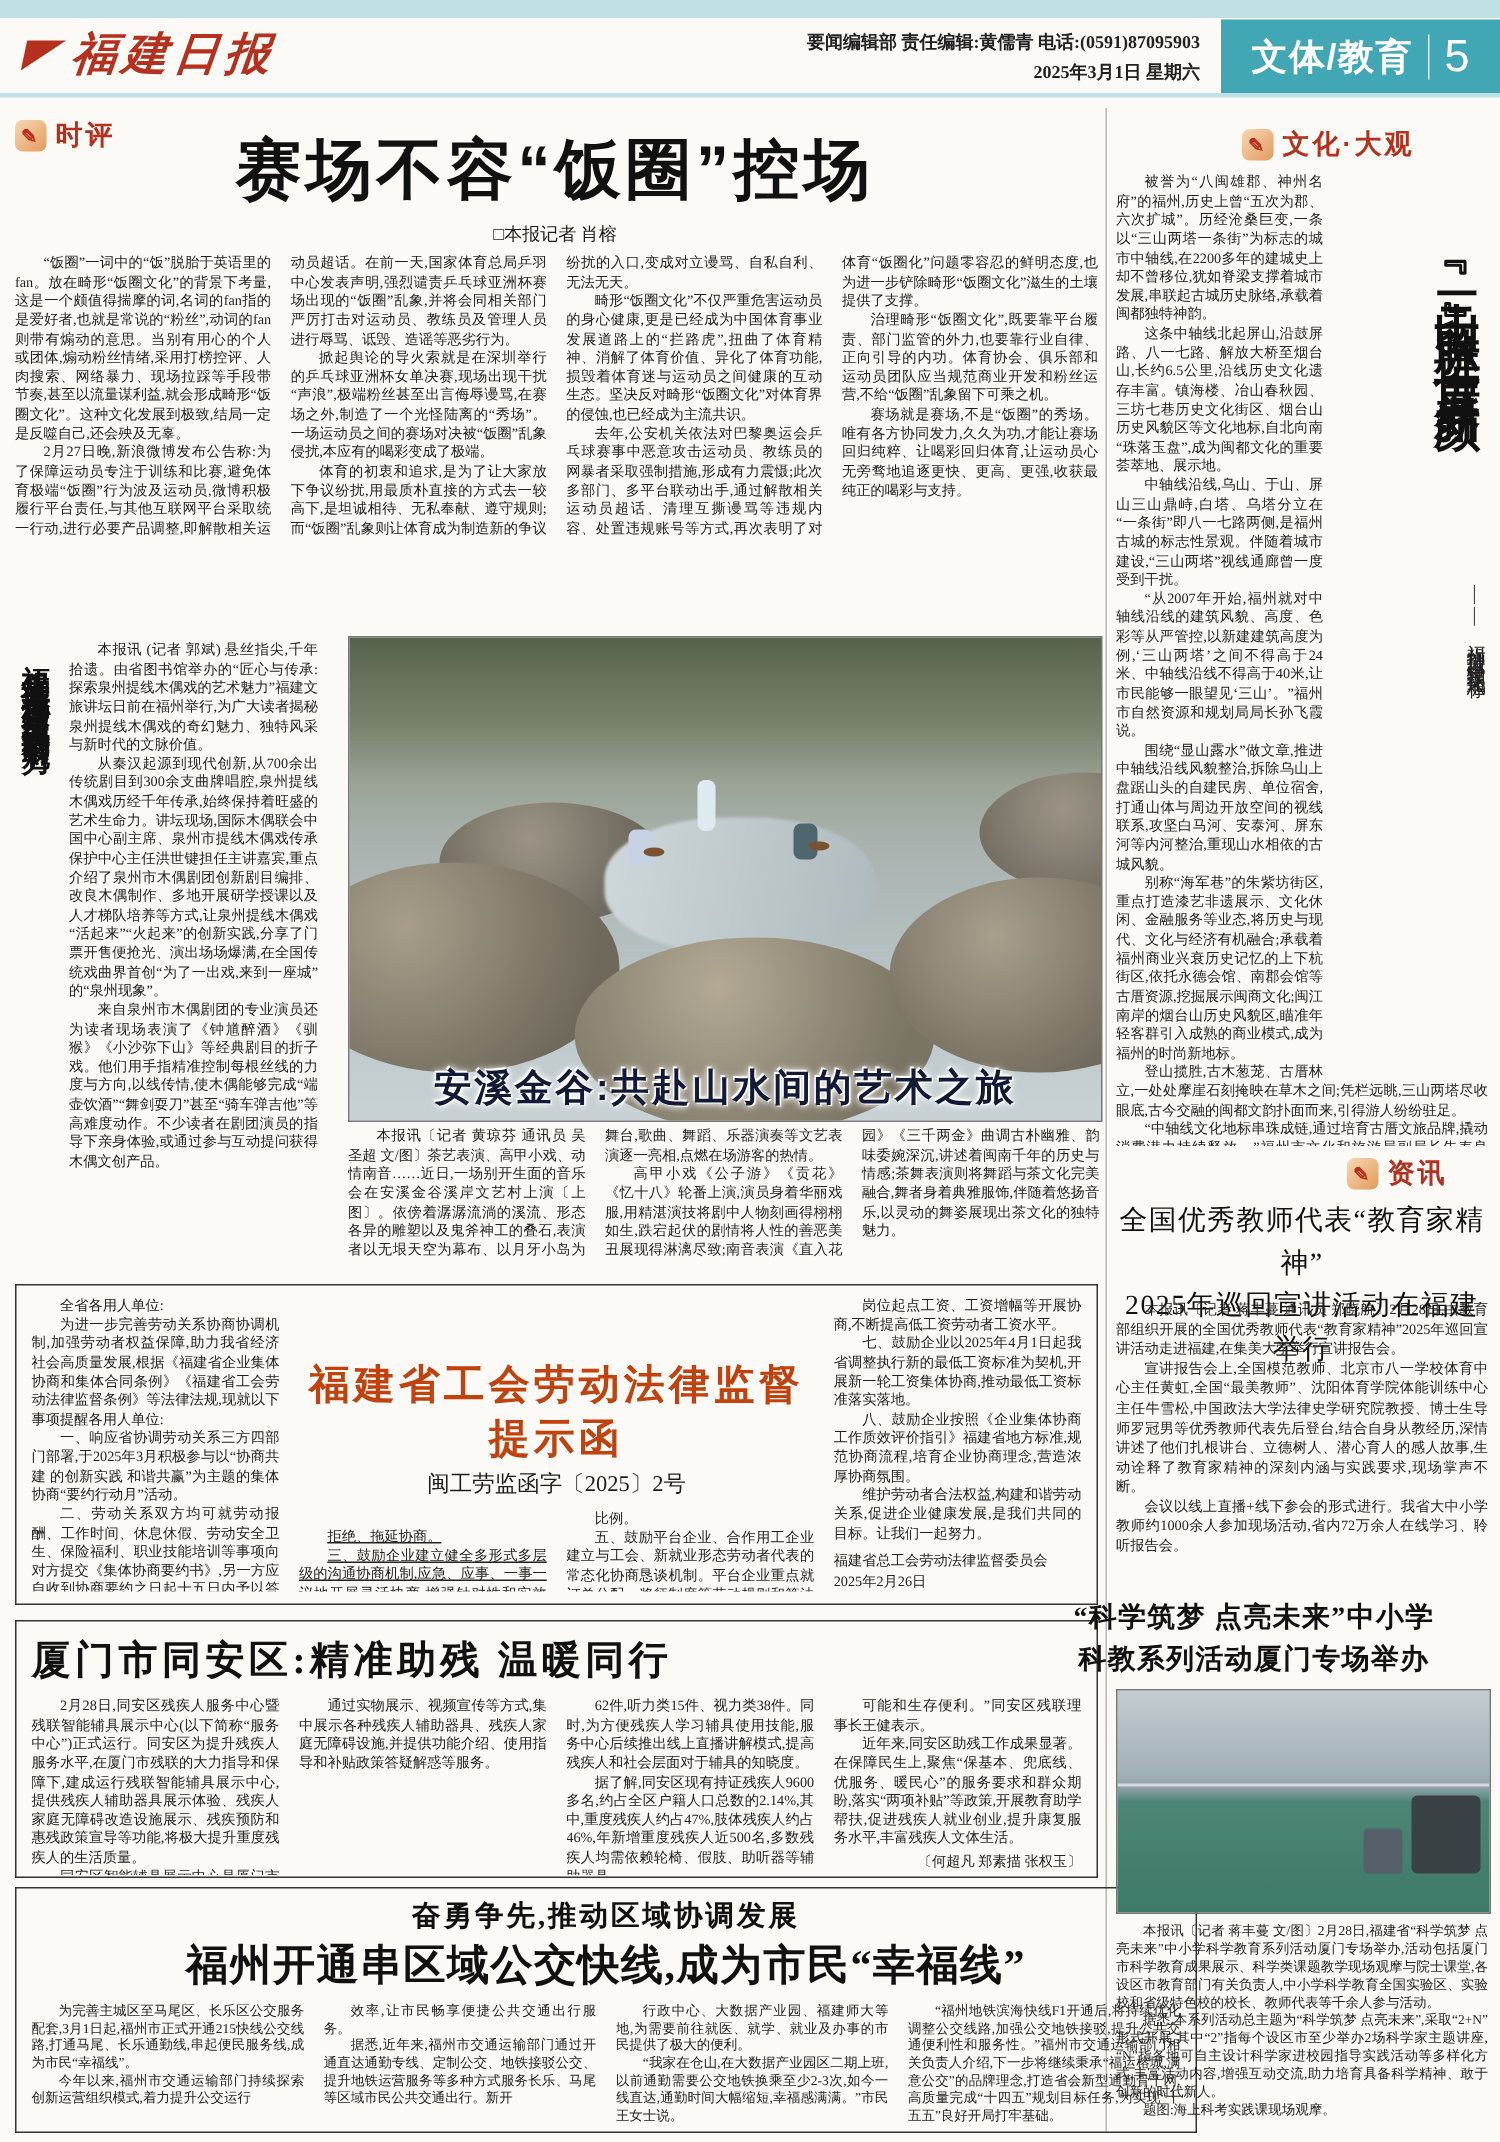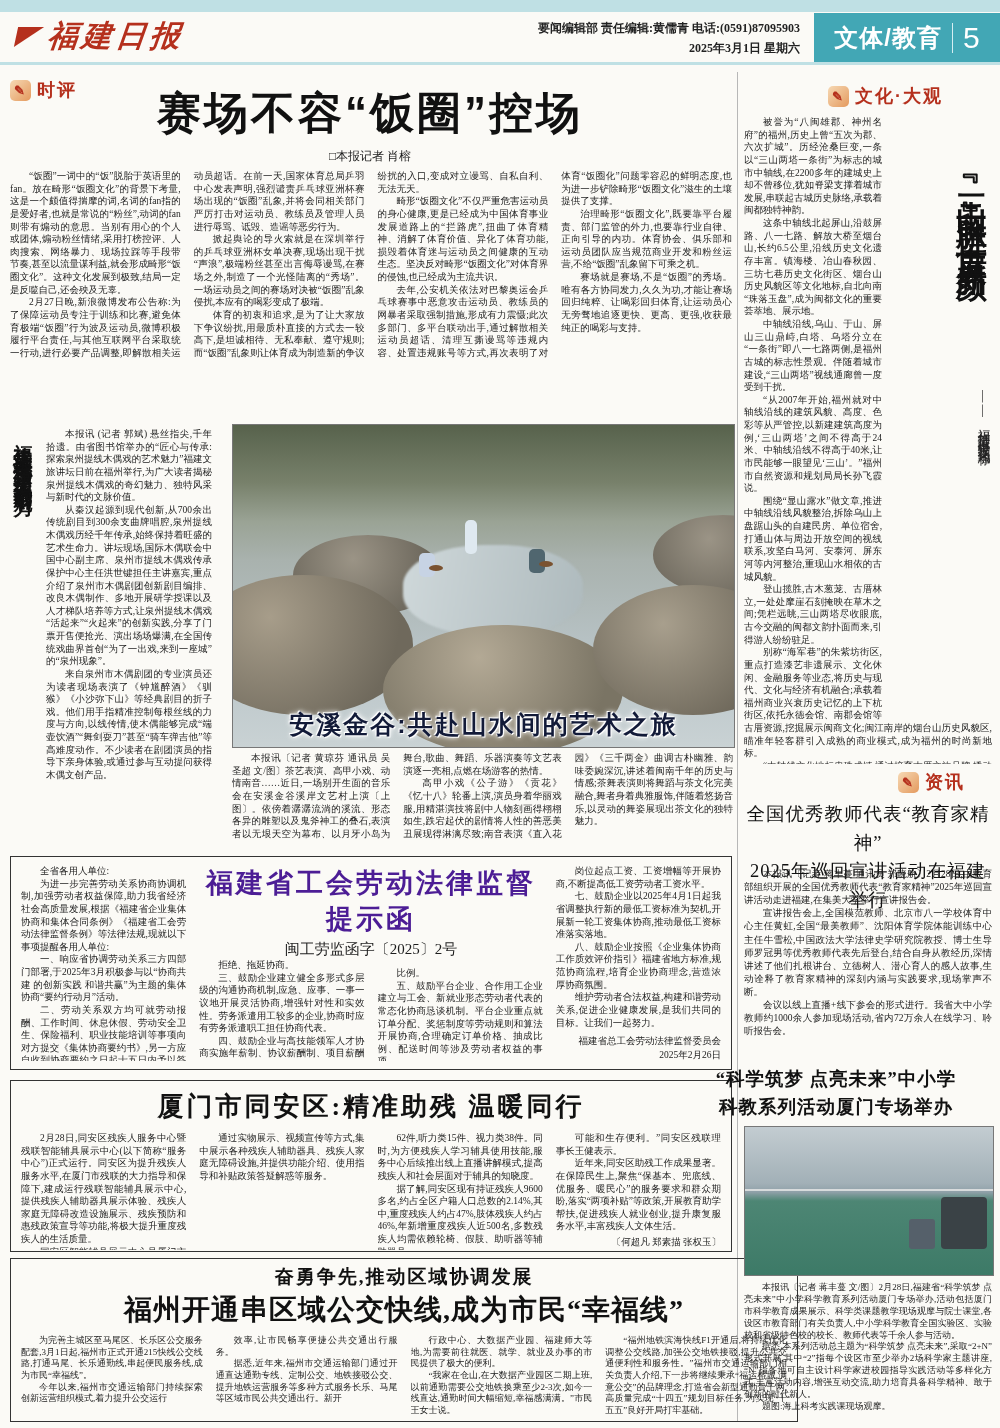--- a/index.html
+++ b/index.html
@@ -59,27 +59,27 @@
   .instr{position:absolute;width:14px;height:6px;border-radius:50%;background:#7a5230;top:12px;left:10px;}
   .photo1-title{position:absolute;left:0;bottom:6px;width:100%;text-align:center;
       font-family:"Liberation Sans",sans-serif;font-weight:900;font-size:25px;letter-spacing:2px;color:#121a38;
       text-shadow:0 0 4px #fff,0 0 6px #fff,1px 1px 0 #fff,-1px -1px 0 #fff;}
   .anxi-caption{left:232px;top:752px;width:501px;height:96px;column-count:3;column-gap:13px;}
   
   .notice{left:10px;top:856px;width:722px;height:214px;border:1.5px solid #333;box-sizing:border-box;
           padding:8px 10px;display:grid;grid-template-columns:repeat(4,1fr);grid-template-rows:auto 1fr;
           grid-template-areas:"c1 t t c4" "c1 c2 c3 c4";column-gap:13px;}
   .notice .ttl{grid-area:t;text-align:center;}
-  .notice-title{font-family:"Liberation Sans",sans-serif;font-weight:900;font-size:27px;letter-spacing:3px;color:#4c1d95;}
+  .notice-title{font-family:"Liberation Sans",sans-serif;font-weight:900;font-size:27px;letter-spacing:3px;color:#c2410c;margin-top:40px;}
   .notice-docno{font-size:15px;margin-top:3px;}
-  .nc1{grid-area:c1;} .nc2{grid-area:c2;margin-top:0;} .nc3{grid-area:c3;margin-top:8px;} .nc4{grid-area:c4;}
-  .sig{text-align:right;font-size:9.5px;margin-top:5px;line-height:1.5;}
+  .nc1{grid-area:c1;} .nc2{grid-area:c2;margin-top:20px;text-decoration:underline;} .nc3{grid-area:c3;margin-top:8px;} .nc4{grid-area:c4;}
+  .sig{font-size:9.5px;margin-top:5px;line-height:1.5;}
   
   .tongan{left:10px;top:1080px;width:722px;height:172px;border:1.5px solid #333;box-sizing:border-box;padding:6px 10px;}
-  .tongan-headline{text-align:center;font-weight:bold;font-size:26px;letter-spacing:3px;margin:2px 0 8px;color:#111;}
+  .tongan-headline{font-weight:bold;font-size:26px;letter-spacing:3px;margin:2px 0 8px;color:#111;}
   .cols4{display:flex;gap:13px;}
   .cols4 .col{flex:1;overflow:hidden;}
   .tongan .col{height:118px;}
   
   .bus{left:10px;top:1258px;width:788px;height:164px;border:1.5px solid #333;box-sizing:border-box;padding:5px 10px;}
   .bus-kicker{text-align:center;font-weight:bold;font-size:19px;letter-spacing:2px;color:#111;}
   .bus-headline{text-align:center;font-weight:bold;font-size:28px;letter-spacing:1px;margin:1px 0 6px;color:#111;}
   .bus .col{height:86px;font-size:9px;line-height:1.3;}
   
   .culture-badge{left:828px;top:84px;}
@@ -262,22 +262,22 @@
     <div class="culture-float">
       <div class="culture-vtitle">『三山』留胜迹 古厝展新颜</div>
       <div class="culture-vsub">——福州打造城市中轴线文化地标</div>
     </div>
     <div>
         <p>被誉为“八闽雄郡、神州名府”的福州,历史上曾“五次为郡、六次扩城”。历经沧桑巨变,一条以“三山两塔一条街”为标志的城市中轴线,在2200多年的建城史上却不曾移位,犹如脊梁支撑着城市发展,串联起古城历史脉络,承载着闽都独特神韵。</p>
         <p>这条中轴线北起屏山,沿鼓屏路、八一七路、解放大桥至烟台山,长约6.5公里,沿线历史文化遗存丰富。镇海楼、冶山春秋园、三坊七巷历史文化街区、烟台山历史风貌区等文化地标,自北向南“珠落玉盘”,成为闽都文化的重要荟萃地、展示地。</p>
         <p>中轴线沿线,乌山、于山、屏山三山鼎峙,白塔、乌塔分立在“一条街”即八一七路两侧,是福州古城的标志性景观。伴随着城市建设,“三山两塔”视线通廊曾一度受到干扰。</p>
         <p>“从2007年开始,福州就对中轴线沿线的建筑风貌、高度、色彩等从严管控,以新建建筑高度为例,‘三山两塔’之间不得高于24米、中轴线沿线不得高于40米,让市民能够一眼望见‘三山’。”福州市自然资源和规划局局长孙飞霞说。</p>
         <p>围绕“显山露水”做文章,推进中轴线沿线风貌整治,拆除乌山上盘踞山头的自建民房、单位宿舍,打通山体与周边开放空间的视线联系,攻坚白马河、安泰河、屏东河等内河整治,重现山水相依的古城风貌。</p>
+        <p>别称“海军巷”的朱紫坊街区,重点打造漆艺非遗展示、文化休闲、金融服务等业态,将历史与现代、文化与经济有机融合;承载着福州商业兴衰历史记忆的上下杭街区,依托永德会馆、南郡会馆等古厝资源,挖掘展示闽商文化;闽江南岸的烟台山历史风貌区,瞄准年轻客群引入成熟的商业模式,成为福州的时尚新地标。</p>
         <p>登山揽胜,古木葱茏、古厝林立,一处处摩崖石刻掩映在草木之间;凭栏远眺,三山两塔尽收眼底,古今交融的闽都文韵扑面而来,引得游人纷纷驻足。</p>
-        <p>别称“海军巷”的朱紫坊街区,重点打造漆艺非遗展示、文化休闲、金融服务等业态,将历史与现代、文化与经济有机融合;承载着福州商业兴衰历史记忆的上下杭街区,依托永德会馆、南郡会馆等古厝资源,挖掘展示闽商文化;闽江南岸的烟台山历史风貌区,瞄准年轻客群引入成熟的商业模式,成为福州的时尚新地标。</p>
         <p>“中轴线文化地标串珠成链,通过培育古厝文旅品牌,撬动消费潜力持续释放。”福州市文化和旅游局副局长朱寿良说,2025年春节期间,三坊七巷、上下杭、烟台山景区旅游收入同比分别增长14.56%、20.99%、18.74%。〔新华社福州2月28日电〕</p>
       </div>
   </div>
 
   <div class="abs badge zixun-badge">
     <span class="badge-icon">✎</span>
     <span>资讯</span>
   </div>
 
   <div class="abs teacher-headline">

